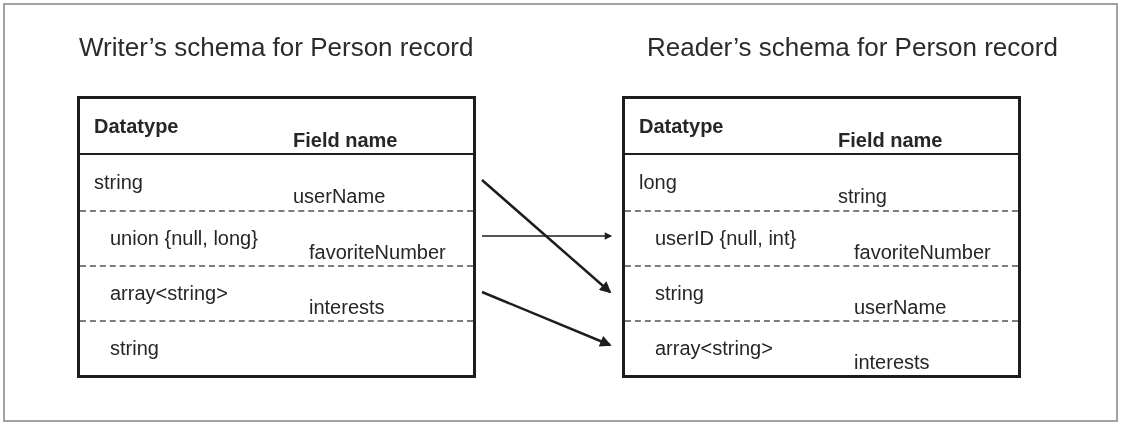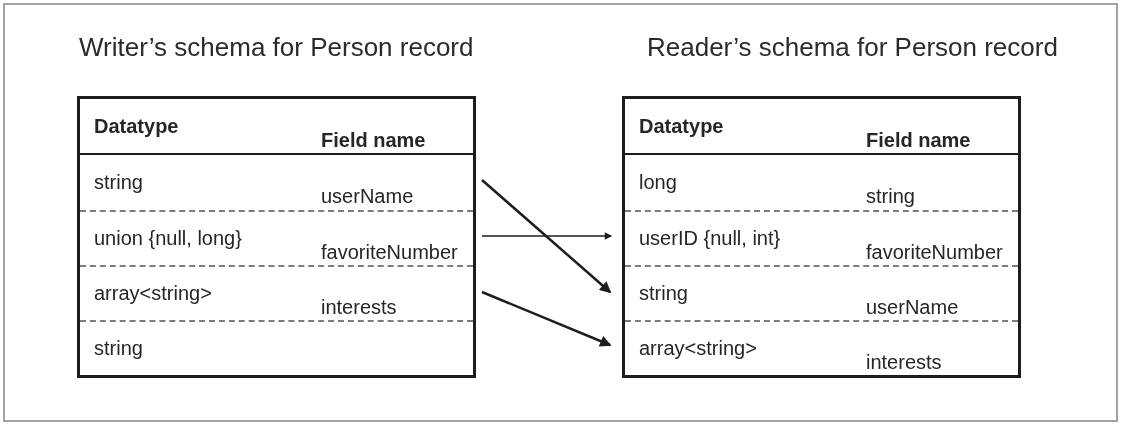--- a/index.html
+++ b/index.html
@@ -40,30 +40,30 @@
     flex-direction: column;
   }
   #writer-table { left: 77px; }
   #reader-table { left: 622px; }
 
   .t-row {
     display: flex;
     align-items: center;
     height: 55px;
     flex: 0 0 auto;
-    gap: 28px;
   }
   .t-header {
     height: 56px;
     border-bottom: 2px solid #1d1d1b;
     font-weight: bold;
     font-size: 20px;
   }
   .t-row + .t-row + .t-row {
     border-top: 2px dashed #7d7d7d;
+    padding-left: 16px;
   }
   .cell-datatype {
     width: 213px;
     padding-left: 14px;
     font-size: 20px;
     white-space: nowrap;
   }
   .cell-field {
     flex: 1;
     font-size: 20px;

